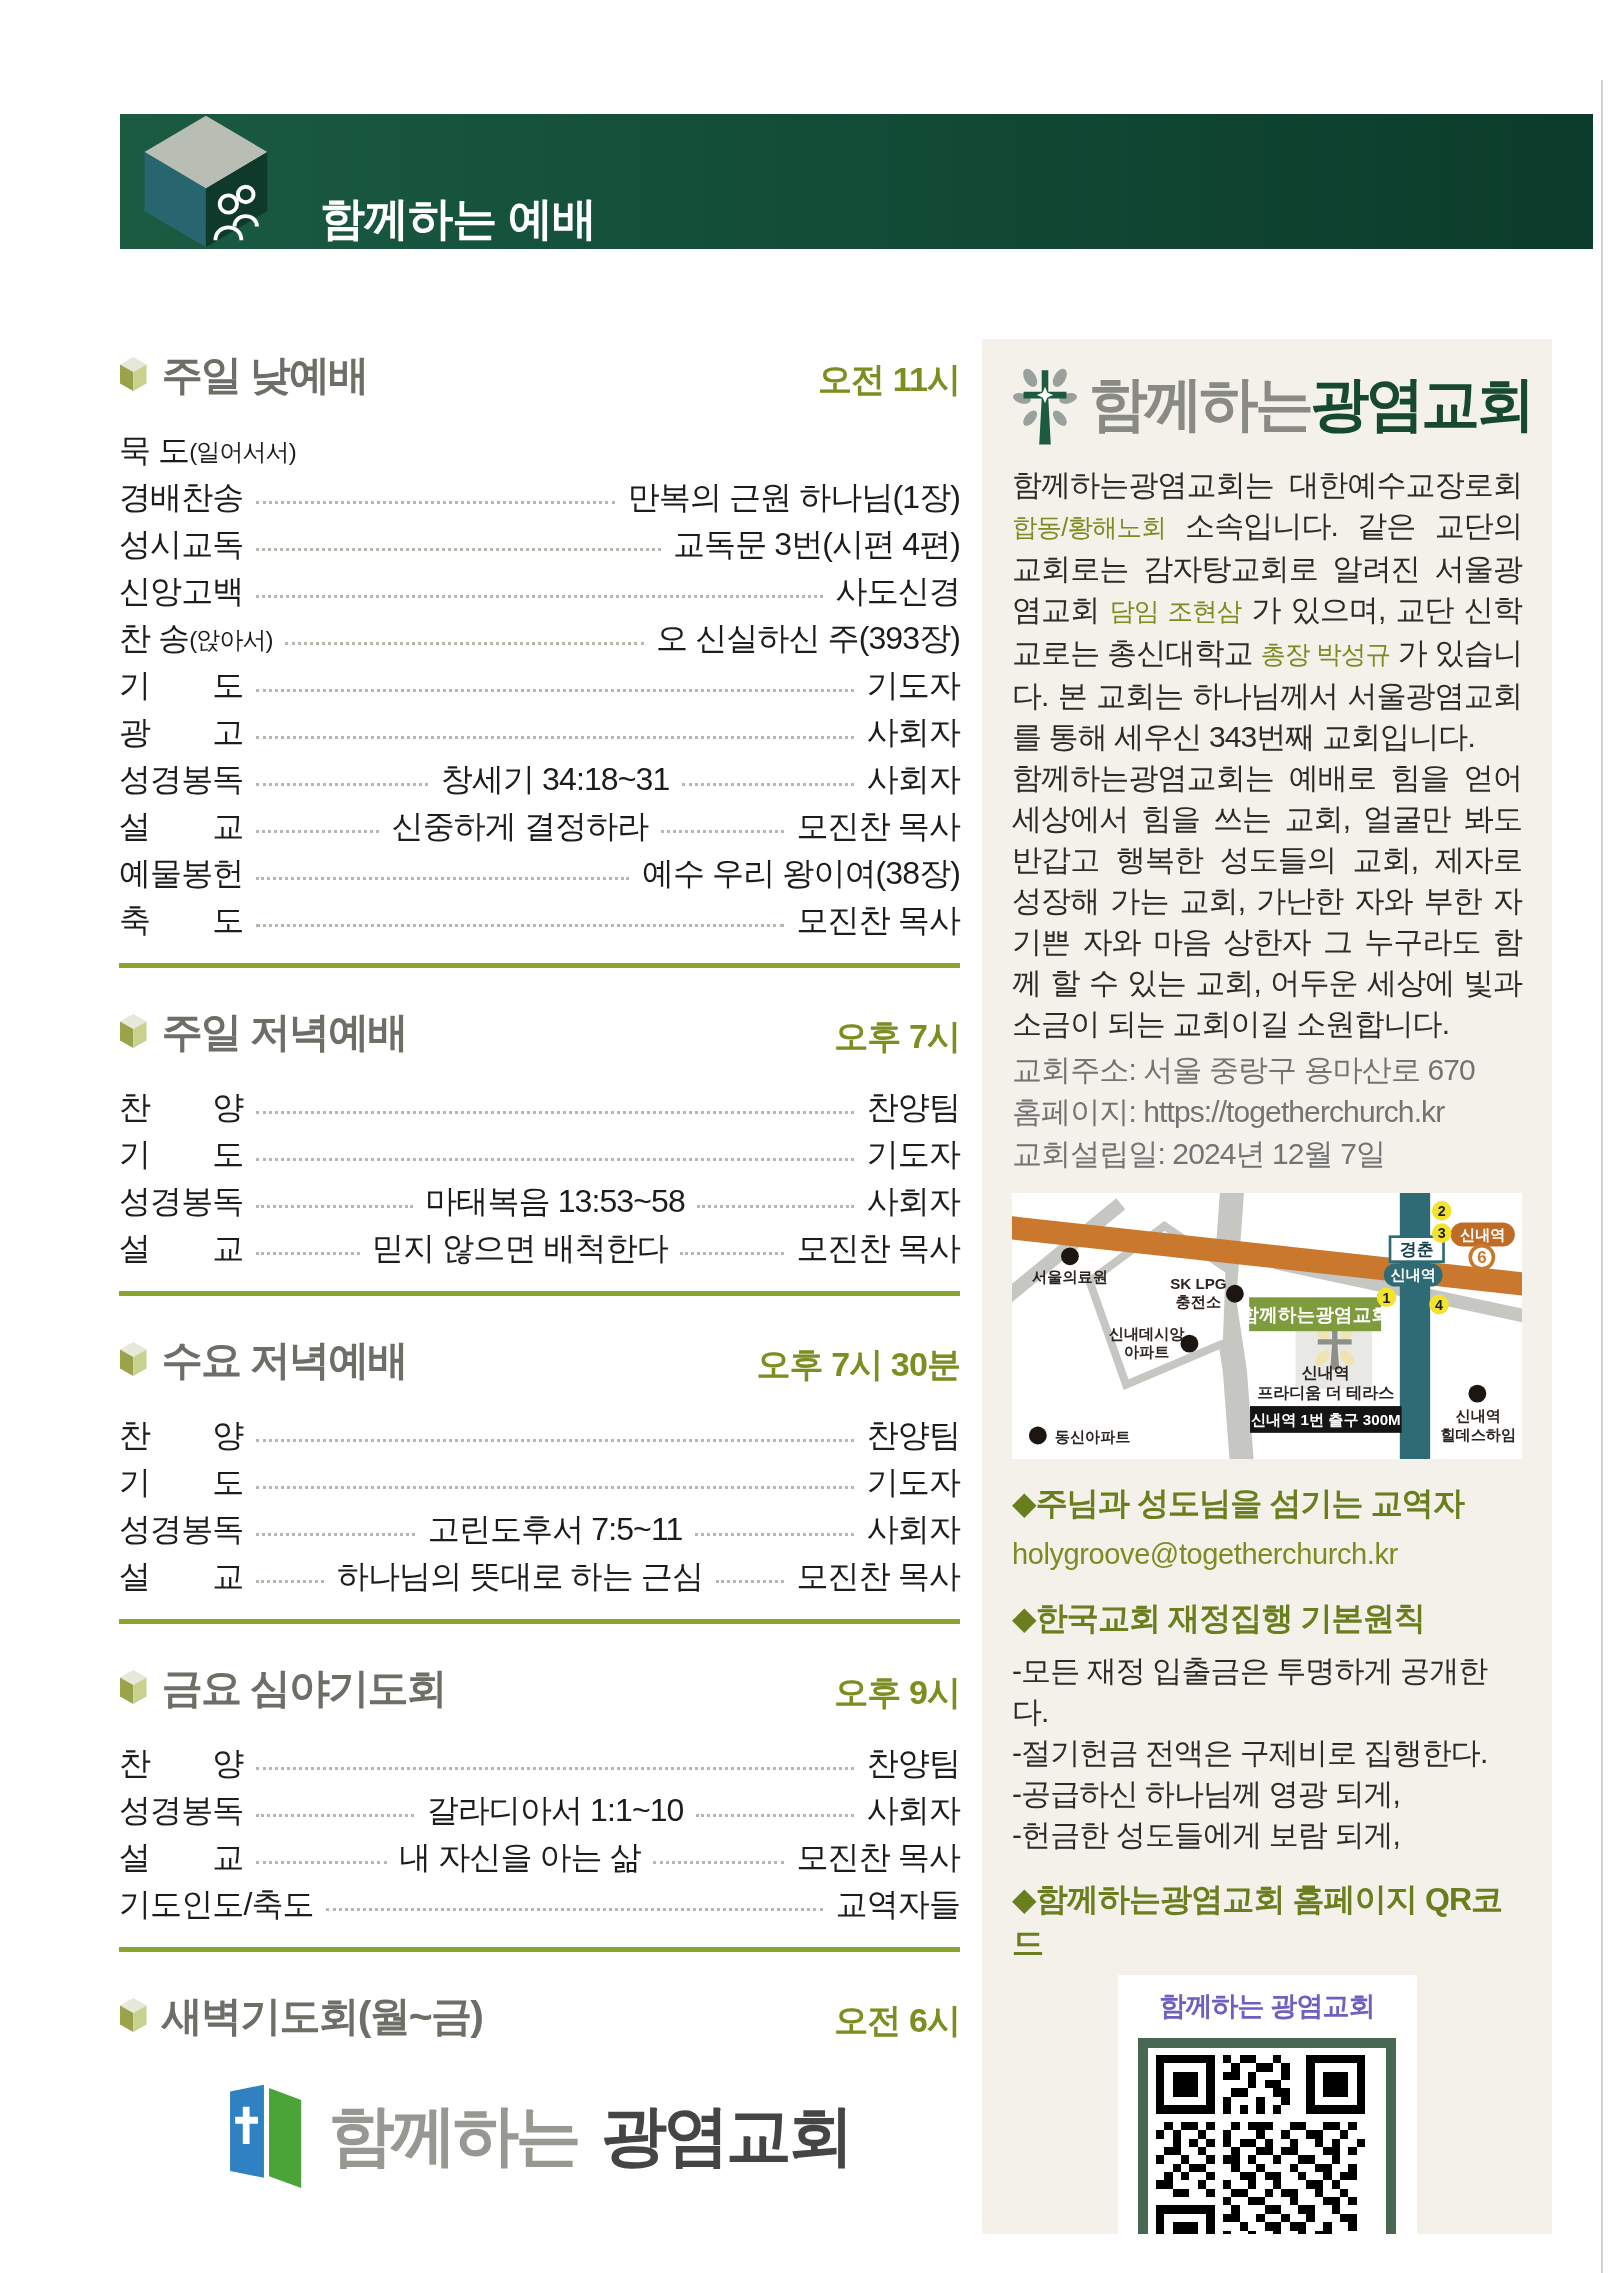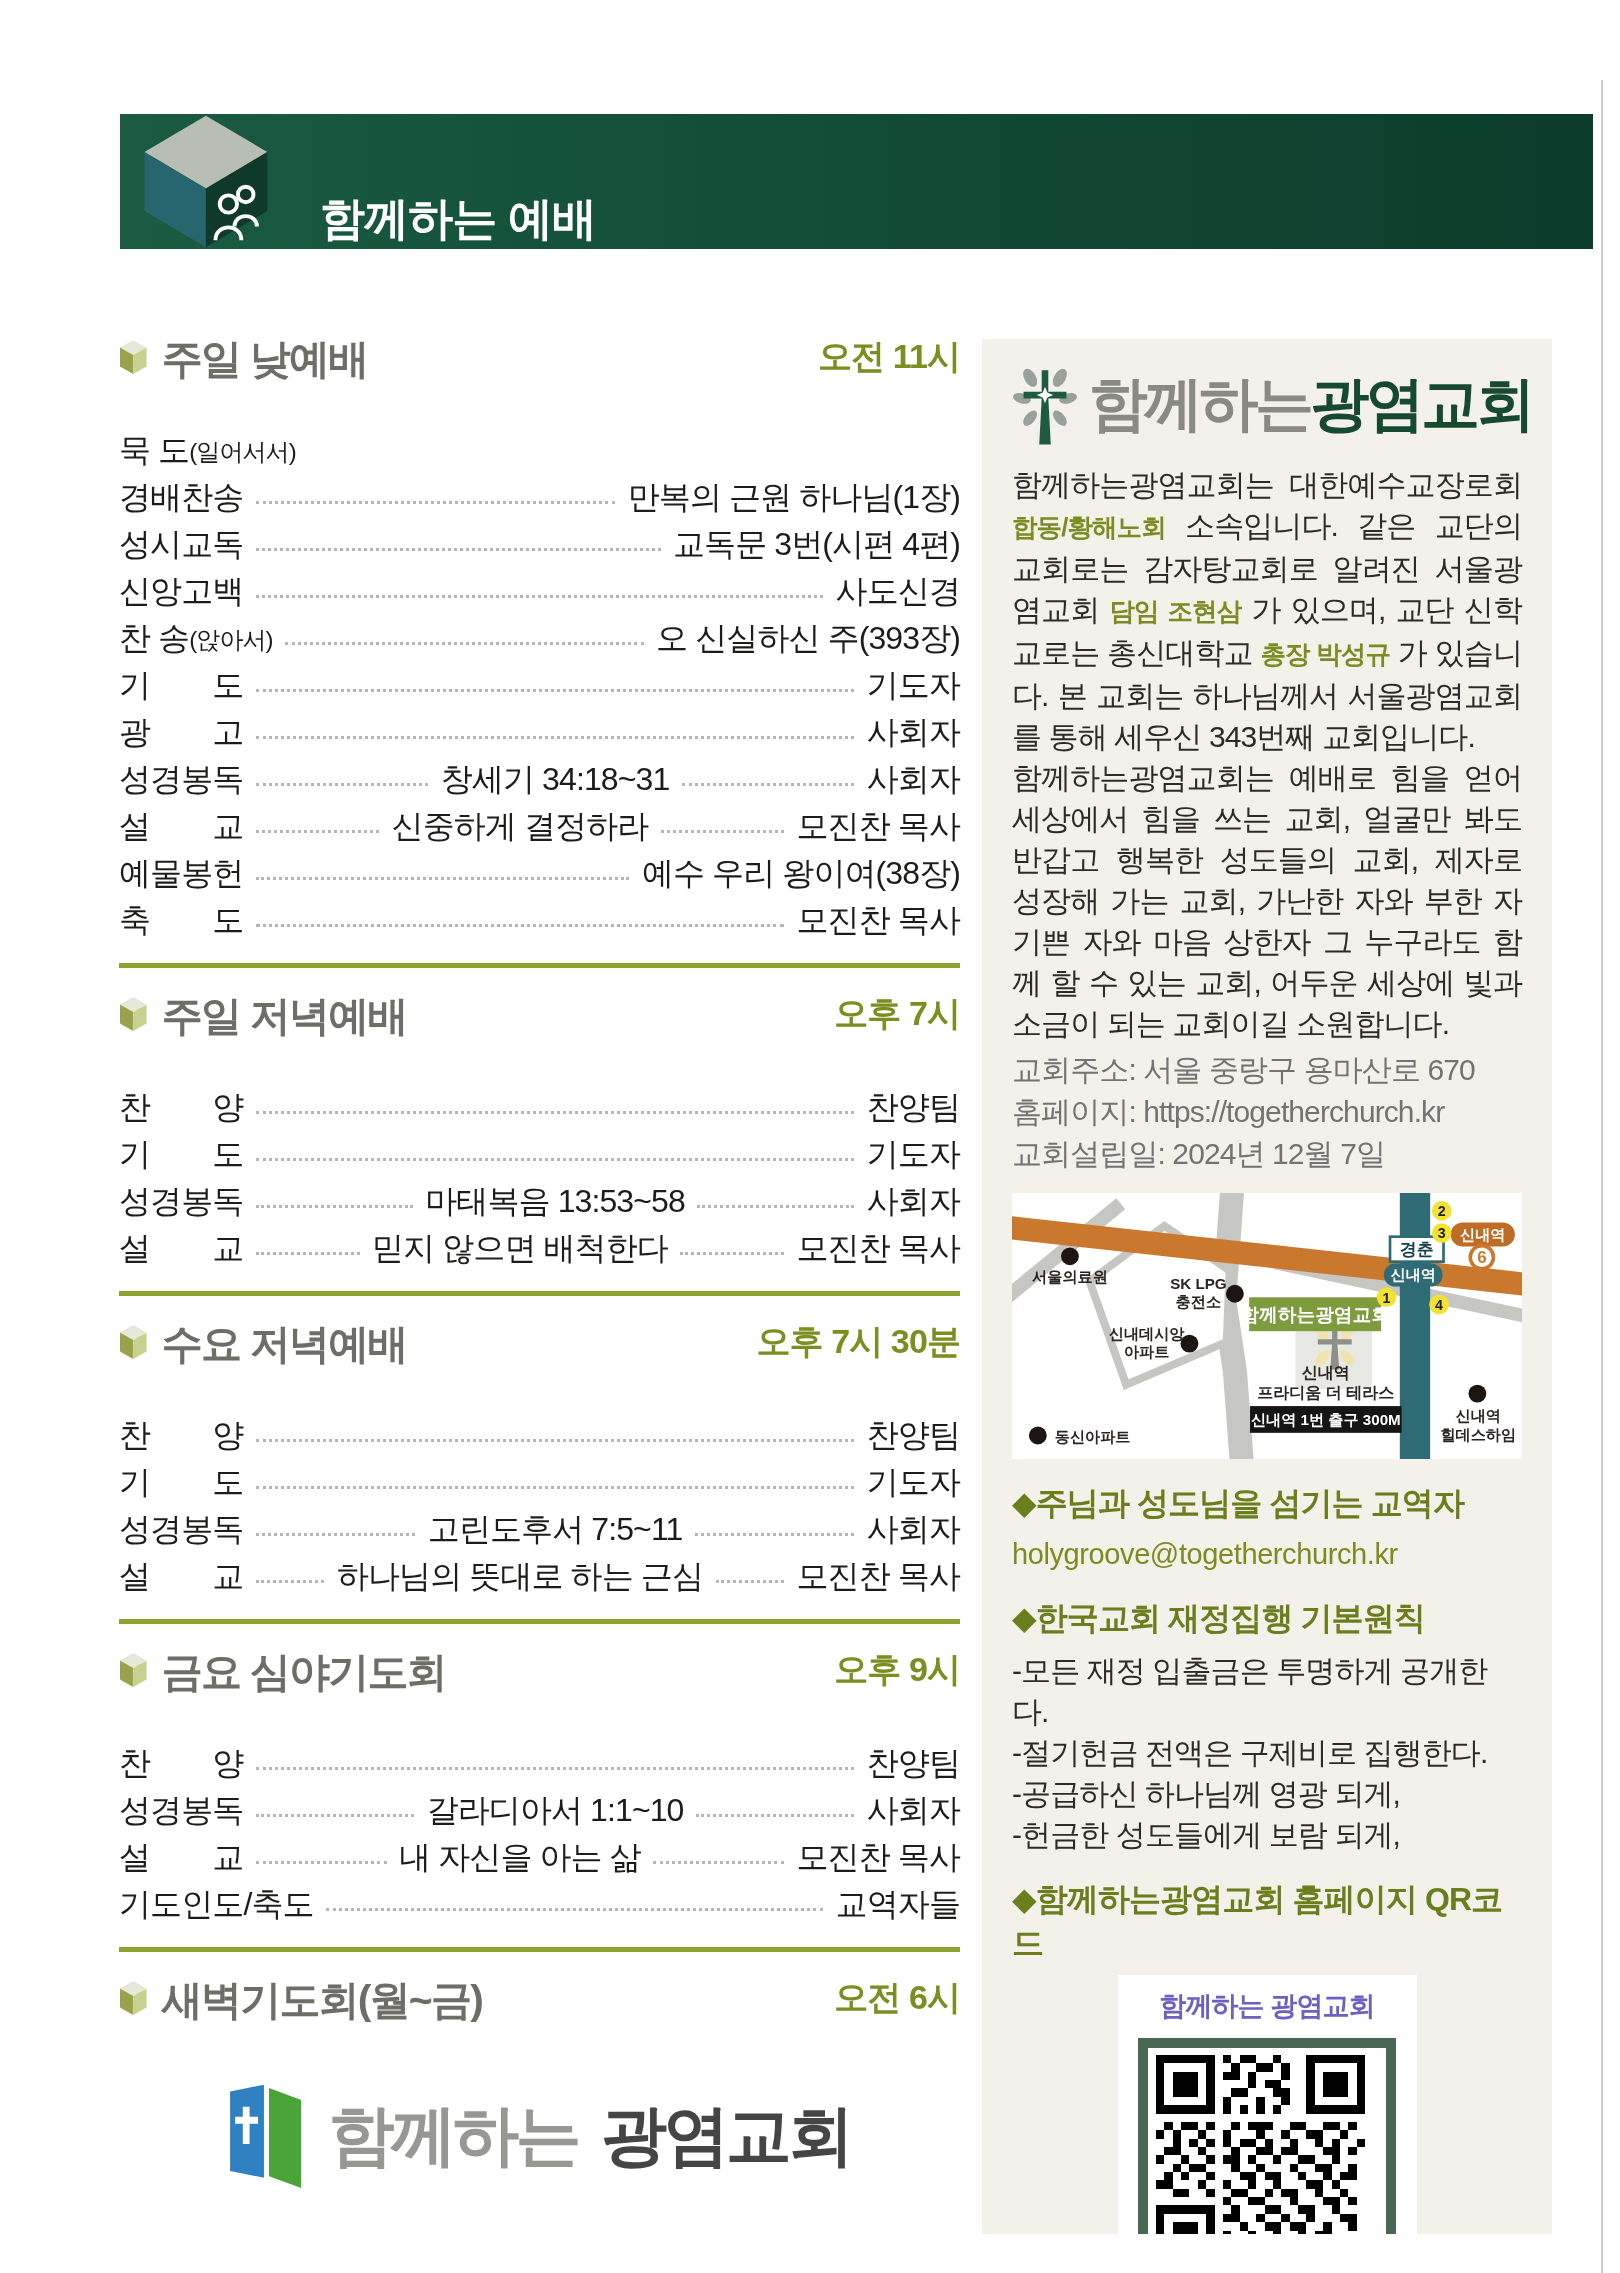--- a/index.html
+++ b/index.html
@@ -8,21 +8,21 @@
   .edge-line{position:absolute;left:1601px;top:80px;width:1.8px;height:2193px;background:#cfcfcc;}
 
   
   .banner{position:absolute;left:120px;top:114px;width:1473px;height:135px;
           background:linear-gradient(90deg,#1b5b42 0%,#14503a 35%,#0c3c2b 100%);display:flex;align-items:flex-end;}
   .banner svg.cube{position:absolute;left:21.4px;top:0;height:135px;}
   .banner-title{margin-left:200px;color:#ffffff;font-size:45px;font-weight:bold;letter-spacing:-0.9px;}
 
   
   .leftcol{position:absolute;left:119px;top:339px;width:841px;}
-  .sec-head{display:flex;align-items:flex-start;height:57px;margin-bottom:23px;}
+  .sec-head{display:flex;align-items:flex-end;height:57px;margin-bottom:23px;}
   .sec-head svg{width:28.5px;height:36px;margin-right:14.3px;margin-bottom:3.6px;}
   .sec-title{font-size:41px;font-weight:bold;color:#6e6e67;letter-spacing:-1.8px;line-height:1;}
   .sec-time{margin-left:auto;font-size:34px;font-weight:bold;color:#7b8e20;line-height:1;letter-spacing:-0.9px;}
   .row{height:47px;display:flex;align-items:flex-end;}
   .lab{font-size:32px;line-height:1;white-space:pre;letter-spacing:-0.9px;}
   .sub{font-size:24px;line-height:1;margin-bottom:1.8px;letter-spacing:-0.9px;}
   .leader{flex:1;border-bottom:3.6px dotted #b7b7ae;margin:0 12.5px 9px 12.5px;min-width:36px;}
   .cen{font-size:32px;line-height:1;letter-spacing:-0.9px;}
   .val{font-size:32px;line-height:1;letter-spacing:-0.9px;text-align:right;}
   .divider{height:4.5px;background:#8ba32f;margin:27px 0 28.5px 0;}
@@ -34,21 +34,21 @@
   .fl-suffix{font-size:66px;font-weight:800;color:#454545;letter-spacing:-3.6px;}
 
   
   .panel{position:absolute;left:982px;top:339px;width:570px;height:1895px;background:#f3f1e9;
          box-sizing:border-box;padding:12.5px 30px;overflow:hidden;}
   .p-logo{display:flex;align-items:center;margin-top:10.7px;height:86px;}
   .p-logo svg{width:66px;height:86px;margin-right:10.7px;flex:none;}
   .pl-prefix{font-size:59px;font-weight:bold;color:#8a8a84;letter-spacing:-3.6px;white-space:nowrap;}
   .pl-suffix{font-size:59px;font-weight:800;color:#17492f;letter-spacing:-3.6px;white-space:nowrap;}
   .intro{margin:16px 0 0 0;font-size:30px;line-height:41px;text-align:justify;color:#2b2b28;letter-spacing:-0.9px;}
-  .hl{color:#7a8d22;font-size:0.85em;font-weight:bold;}
+  .hl{color:#7a8d22;font-size:0.85em;font-weight:normal;}
   .addr{margin-top:5px;font-size:30px;line-height:42px;color:#737373;letter-spacing:-0.9px;}
   .map-wrap{margin-top:18px;width:510px;height:266px;background:#ffffff;}
   .p-head{margin:23px 0 9px 0;font-size:32px;font-weight:bold;color:#6b7e1e;letter-spacing:-0.9px;}
   .staff-line{font-size:30px;line-height:39px;color:#222220;letter-spacing:-0.9px;}
   .staff-email{font-size:29px;line-height:39px;color:#7a8d22;letter-spacing:-0.4px;}
   .rule{font-size:30px;line-height:41px;color:#2b2b28;letter-spacing:-0.9px;}
   .qr-card{margin:9px auto 0 auto;width:299px;background:#ffffff;text-align:center;padding:12.5px 0 19.6px 0;}
   .qr-title{font-size:27px;font-weight:bold;color:#6f5fc0;letter-spacing:-0.9px;}
   .qr-frame{margin:14.3px auto 0 auto;width:223px;height:223px;border:10.7px solid #49685а;}
   .qr-frame{border:10.7px solid #496853;background:#fff;padding:7.1px;}

